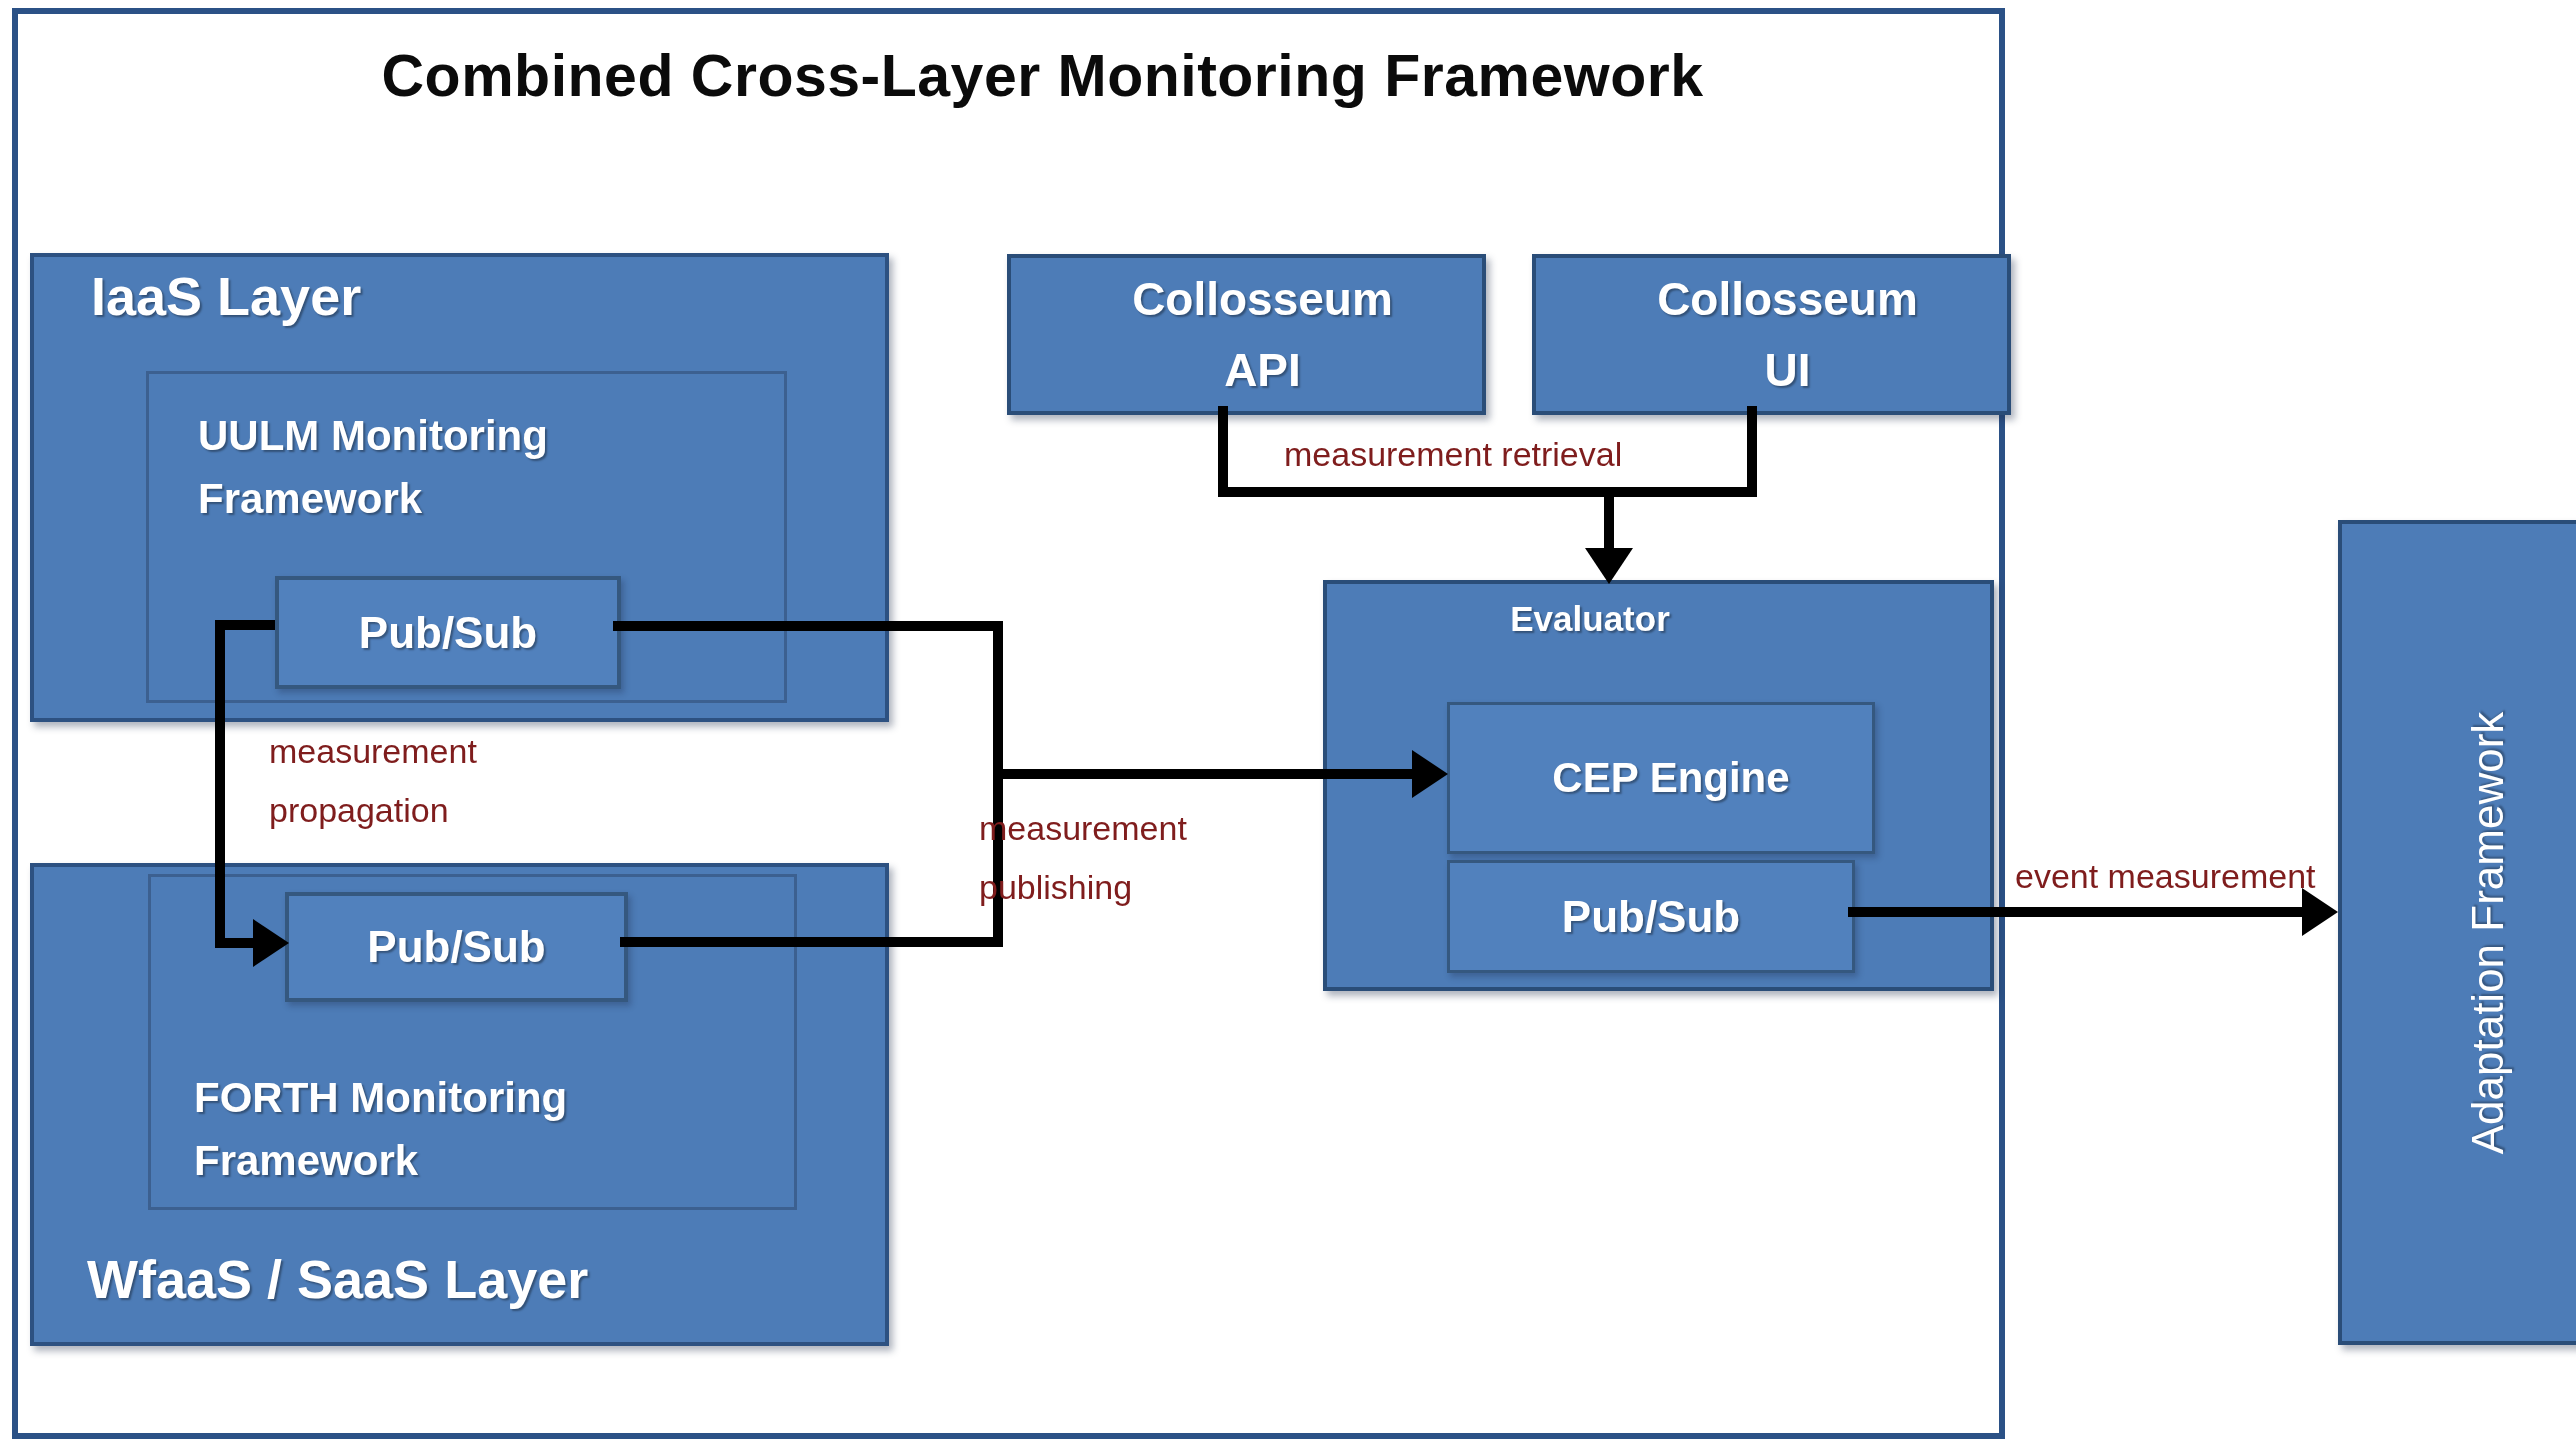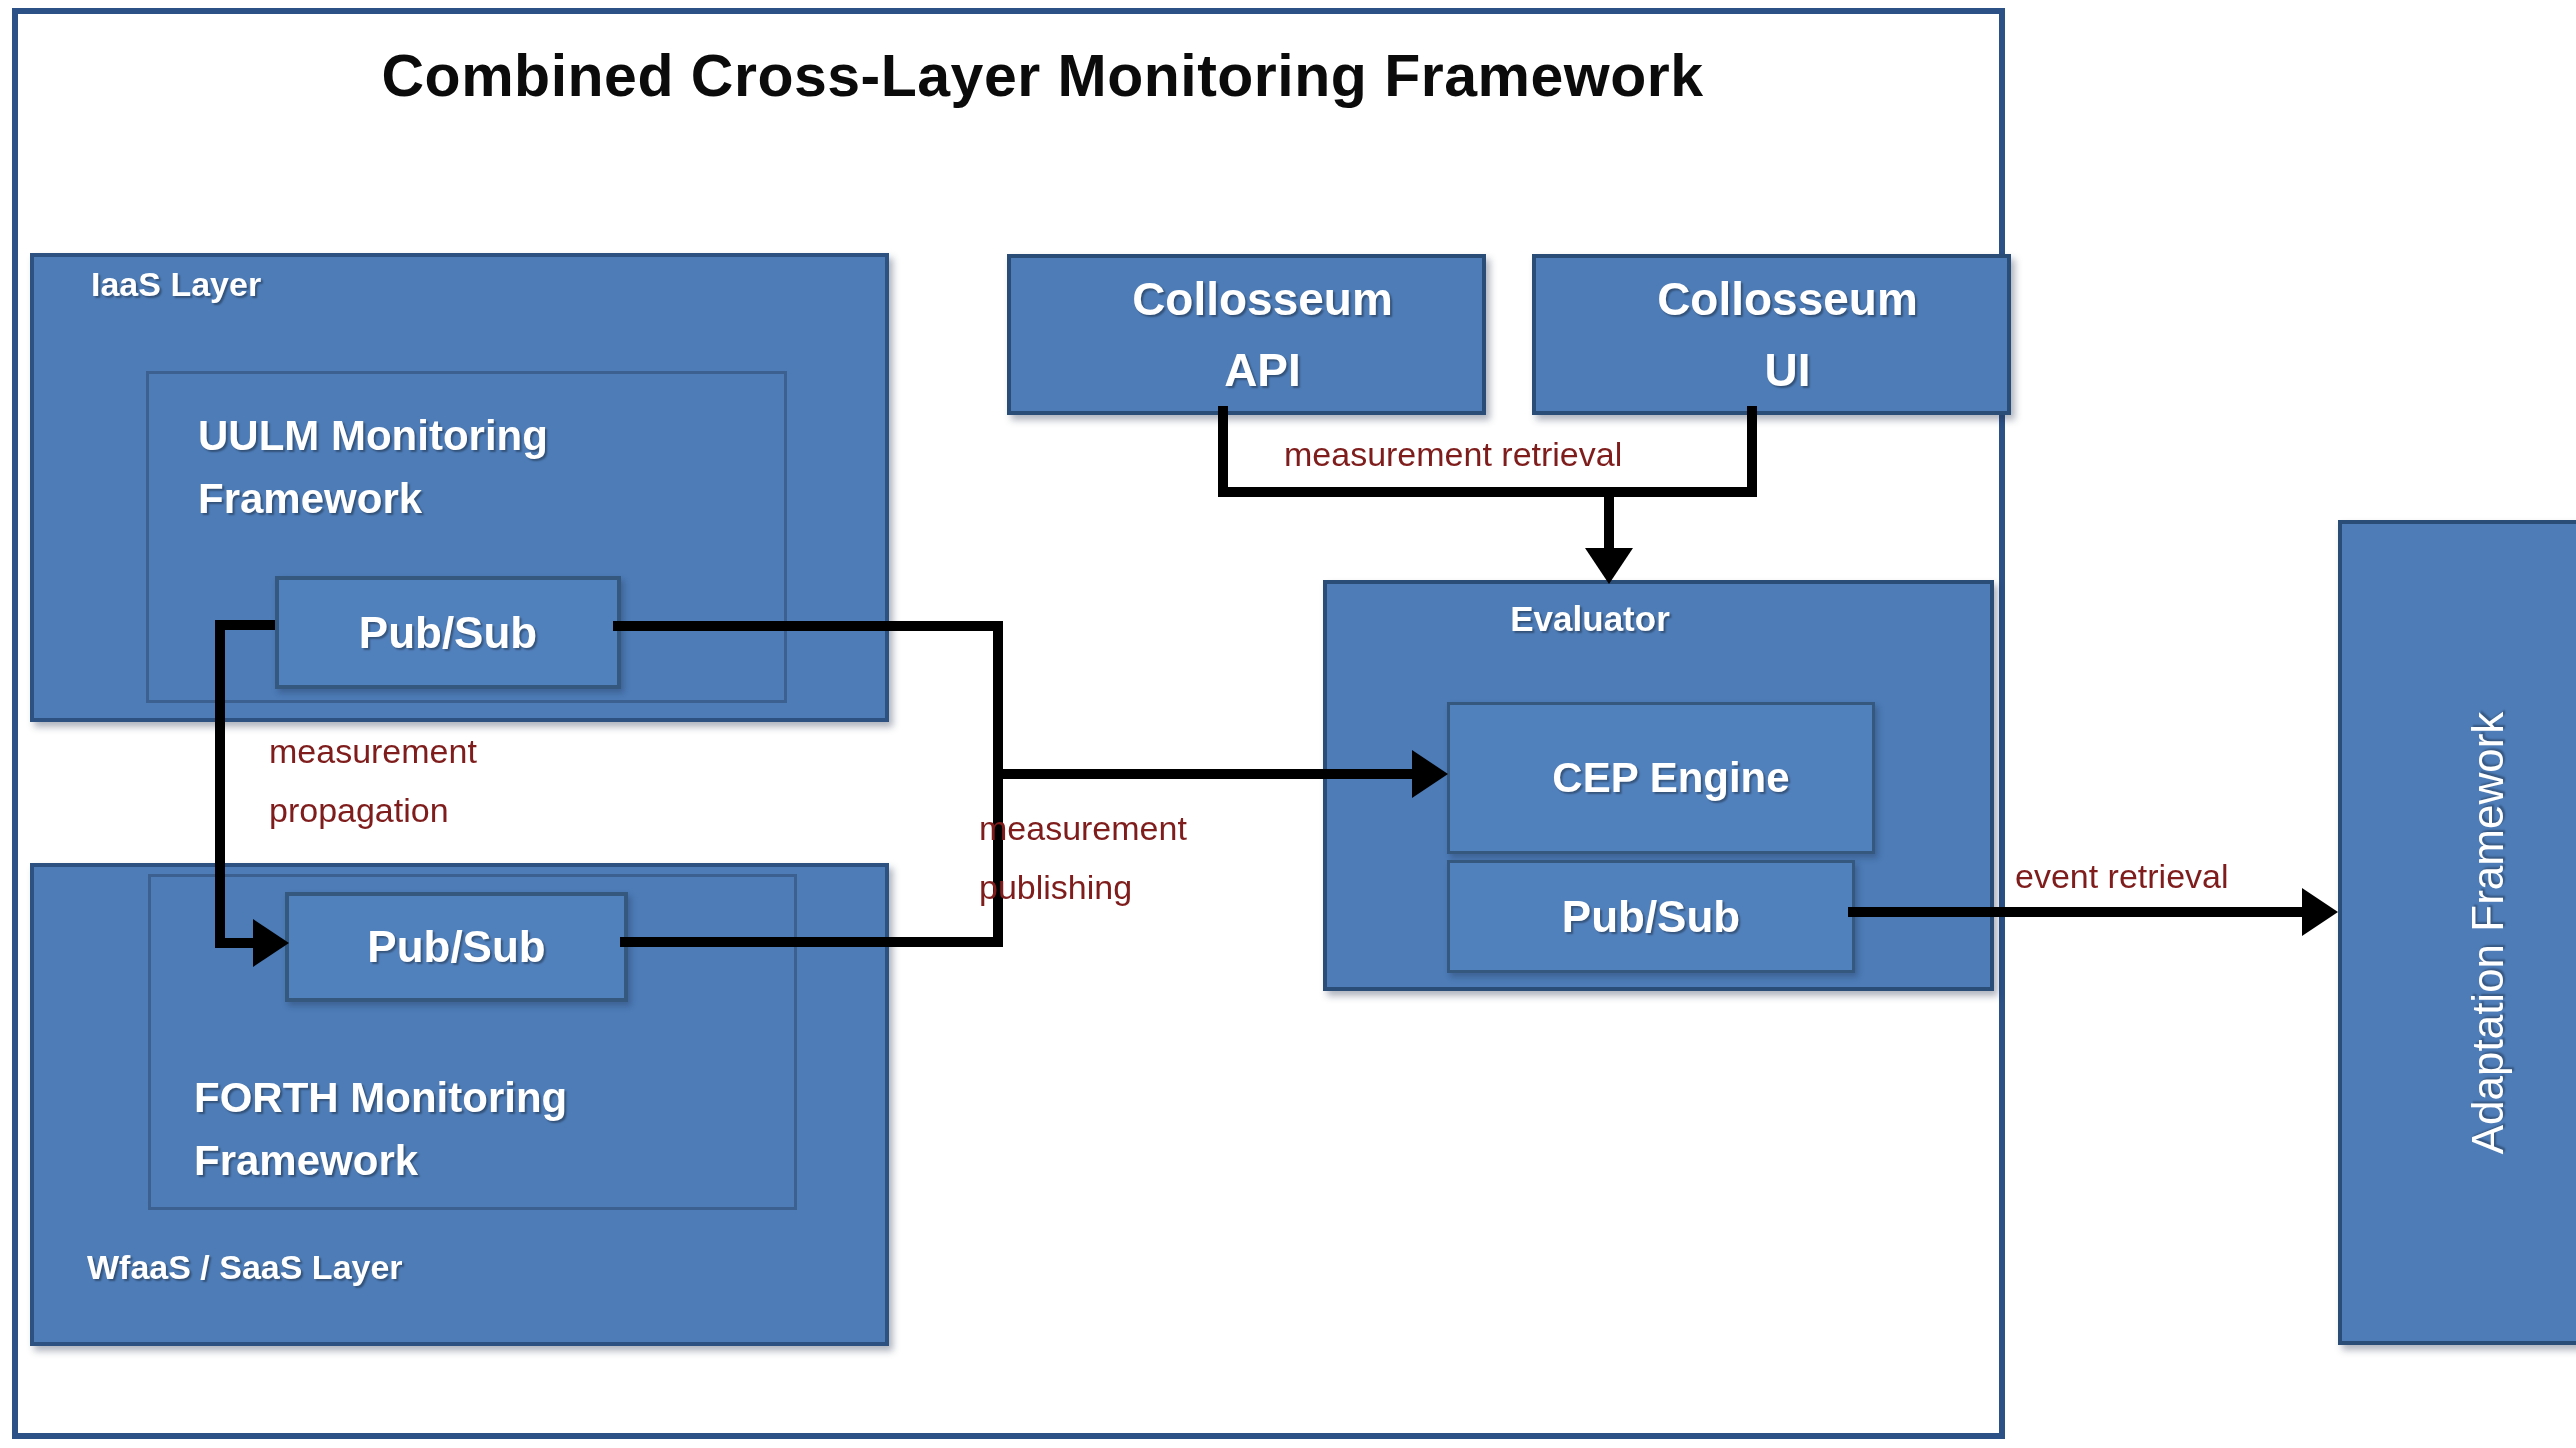--- a/index.html
+++ b/index.html
@@ -28,21 +28,21 @@
     display:flex;align-items:center;justify-content:center;
   }
   .bigbox{
     background:#4d7cb7;border:4px solid #2a4d78;
     box-shadow:4px 5px 7px rgba(25,40,70,0.35);
     padding-left:32px;
   }
   .wlabel{
     color:#ffffff;font-weight:bold;text-shadow:2px 2px 2px rgba(0,0,0,0.35);
   }
-  .sectionlabel{font-size:34px;}
+  .sectionlabel{font-size:54px;}
   .comptext{font-size:42px;line-height:63px;white-space:pre-line;}
   .pubsubtext{font-size:44px;font-weight:600;color:#ffffff;text-shadow:2px 2px 2px rgba(0,0,0,0.35);}
   .ceptext{font-size:42px;font-weight:600;color:#ffffff;text-shadow:2px 2px 2px rgba(0,0,0,0.35);}
   .collbox{
     display:flex;align-items:center;justify-content:center;text-align:center;
     font-size:46px;line-height:71px;white-space:pre-line;
   }
   .blacklabel{
     color:#7f1d1d;font-size:34px;line-height:59px;white-space:pre-line;
   }
@@ -130,16 +130,16 @@
   <div class="abs head-right" style="left:1412px;top:750px;"></div>
 
   <div class="abs seg" style="left:1848px;top:907px;width:456px;height:10px;"></div>
   <div class="abs head-right" style="left:2302px;top:888px;"></div>
 
   <div class="abs blacklabel" style="left:1284px;top:425px;">measurement retrieval</div>
   <div class="abs blacklabel" style="left:269px;top:722px;">measurement
 propagation</div>
   <div class="abs blacklabel" style="left:979px;top:799px;">measurement
 publishing</div>
-  <div class="abs blacklabel" style="left:2015px;top:847px;">event retrieval</div>
+  <div class="abs blacklabel" style="left:2015px;top:847px;">event measurement</div>
 
 </div>
 
 
 </body></html>

